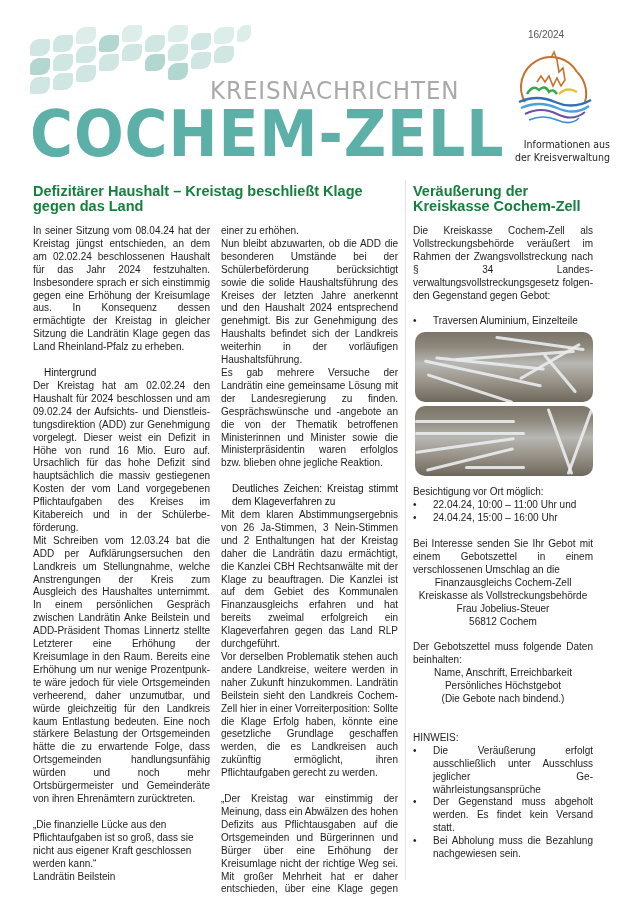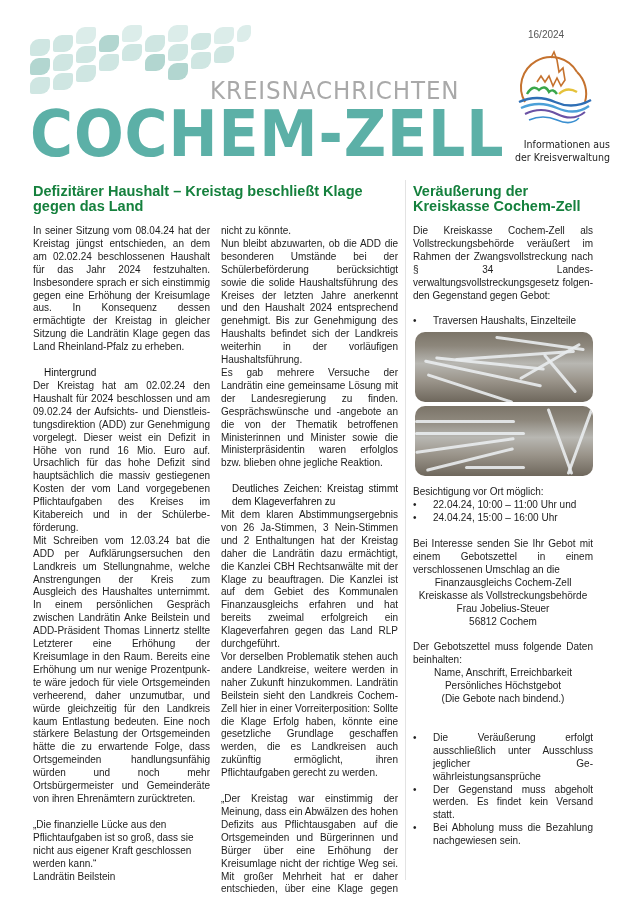--- a/index.html
+++ b/index.html
@@ -114,42 +114,42 @@
       <p>Der Kreistag hat am 02.02.24 den Haushalt für 2024 beschlossen und am 09.02.24 der Aufsichts- und Dienstleis­tungsdirektion (ADD) zur Genehmigung vorgelegt. Dieser weist ein Defizit in Höhe von rund 16 Mio. Euro auf. Ursachlich für das hohe Defizit sind hauptsächlich die massiv gestiegenen Kosten der vom Land vorgegebenen Pflichtaufgaben des Krei­ses im Kitabereich und in der Schülerbe­förderung.</p>
       <p>Mit Schreiben vom 12.03.24 bat die ADD per Aufklärungsersuchen den Landkreis um Stellungnahme, welche Anstrengun­gen der Kreis zum Ausgleich des Haus­haltes unternimmt. In einem persönlichen Gespräch zwischen Landrätin Anke Beil­stein und ADD-Präsident Thomas Lin­nertz stellte Letzterer eine Erhöhung der Kreisumlage in den Raum. Bereits eine Erhöhung um nur wenige Prozentpunk­te wäre jedoch für viele Ortsgemeinden verheerend, daher unzumutbar, und wür­de gleichzeitig für den Landkreis kaum Entlastung bedeuten. Eine noch stärkere Belastung der Ortsgemeinden hätte die zu erwartende Folge, dass Ortsgemeinden handlungsunfähig würden und noch mehr Ortsbürgermeister und Gemeinderäte von ihren Ehrenämtern zurücktreten.</p>
       <div class="gap"></div>
       <p style="text-align:left">„Die finanzielle Lücke aus den Pflichtauf­gaben ist so groß, dass sie nicht aus eige­ner Kraft geschlossen werden kann.“</p>
       <p style="text-align:left">Landrätin Beilstein</p>
       <div class="gap"></div>
       <p>Daher beschloss der Kreistagssitzung am 08.04.24 einstimmig, die Kreisumlage</p>
     </div>
 
     <div class="col c2">
-      <p>nicht zu könnte.</p>
+      <p>einer zu erhöhen.</p>
       <p>Nun bleibt abzuwarten, ob die ADD die besonderen Umstände bei der Schülerbe­förderung berücksichtigt sowie die solide Haushaltsführung des Kreises der letzten Jahre anerkennt und den Haushalt 2024 entsprechend genehmigt. Bis zur Geneh­migung des Haushalts befindet sich der Landkreis weiterhin in der vorläufigen Haushaltsführung.</p>
       <p>Es gab mehrere Versuche der Landrätin eine gemeinsame Lösung mit der Landes­regierung zu finden. Gesprächswünsche und -angebote an die von der Thematik betroffenen Ministerinnen und Minister so­wie die Ministerpräsidentin waren erfolg­los bzw. blieben ohne jegliche Reaktion.</p>
       <div class="gap"></div>
       <p class="sub">Deutliches Zeichen: Kreistag stimmt dem Klageverfahren zu</p>
       <p>Mit dem klaren Abstimmungsergebnis von 26 Ja-Stimmen, 3 Nein-Stimmen und 2 Enthaltungen hat der Kreistag daher die Landrätin dazu ermächtigt, die Kanzlei CBH Rechtsanwälte mit der Klage zu be­auftragen. Die Kanzlei ist auf dem Gebiet des Kommunalen Finanzausgleichs er­fahren und hat bereits zweimal erfolgreich ein Klageverfahren gegen das Land RLP durchgeführt.</p>
       <p>Vor derselben Problematik stehen auch andere Landkreise, weitere werden in naher Zukunft hinzukommen. Landrätin Beilstein sieht den Landkreis Cochem-Zell hier in einer Vorreiterposition: Sollte die Klage Erfolg haben, könnte eine gesetz­liche Grundlage geschaffen werden, die es Landkreisen auch zukünftig ermöglicht, ihren Pflichtaufgaben gerecht zu werden.</p>
       <div class="gap"></div>
       <p>„Der Kreistag war einstimmig der Meinung, dass ein Abwälzen des hohen Defizits aus Pflichtausgaben auf die Ortsgemeinden und Bürgerinnen und Bürger über eine Er­höhung der Kreisumlage nicht der richtige Weg sei. Mit großer Mehrheit hat er daher entschieden, über eine Klage gegen das Land RLP eine gerichtliche Klärung für die korrekte Finanzausstattung herbeizufüh­ren.“ so Landrätin Beilstein.</p>
     </div>
   </div>
 </div>
 
 <div class="article-right">
   <h1 class="article-title">Veräußerung der Kreiskasse Cochem-Zell</h1>
 
   <div class="right-body">
     <p>Die Kreiskasse Cochem-Zell als Vollstre­ckungsbehörde veräußert im Rahmen der Zwangsvollstreckung nach § 34 Landes­verwaltungsvollstreckungsgesetz folgen­den Gegenstand gegen Gebot:</p>
     <div class="gap" style="height:13px"></div>
     <div class="bullet">
       <span class="dot">•</span>
-      <span class="txt">Traversen Haushalts, Einzelteile</span>
+      <span class="txt">Traversen Aluminium, Einzelteile</span>
     </div>
 
     <div class="photo" title="Aluminium-Traversen auf dem Boden (1)">
       <div class="bar" style="left:8px;top:40px;width:120px;transform:rotate(12deg)"></div>
       <div class="bar" style="left:20px;top:30px;width:110px;transform:rotate(6deg)"></div>
       <div class="bar" style="left:40px;top:22px;width:120px;transform:rotate(-4deg)"></div>
       <div class="bar" style="left:100px;top:28px;width:70px;transform:rotate(-30deg)"></div>
       <div class="bar" style="left:120px;top:40px;width:50px;transform:rotate(50deg)"></div>
       <div class="bar" style="left:80px;top:10px;width:90px;transform:rotate(8deg)"></div>
       <div class="bar" style="left:10px;top:55px;width:90px;transform:rotate(18deg)"></div>
@@ -186,20 +186,21 @@
 
     <div class="gap" style="height:13px"></div>
     <p>Der Gebotszettel muss folgende Daten beinhalten:</p>
     <div class="center">
       <div>Name, Anschrift, Erreichbarkeit</div>
       <div>Persönliches Höchstgebot</div>
       <div>(Die Gebote nach bindend.)</div>
     </div>
 
     <div class="gap" style="height:26px"></div>
+    <p>HINWEIS:</p>
     <div class="bullet">
       <span class="dot">•</span>
       <span class="txt">Die Veräußerung erfolgt ausschließ­lich unter Ausschluss jeglicher Ge­währleistungsansprüche</span>
     </div>
     <div class="bullet">
       <span class="dot">•</span>
       <span class="txt">Der Gegenstand muss abgeholt wer­den. Es findet kein Versand statt.</span>
     </div>
     <div class="bullet">
       <span class="dot">•</span>

